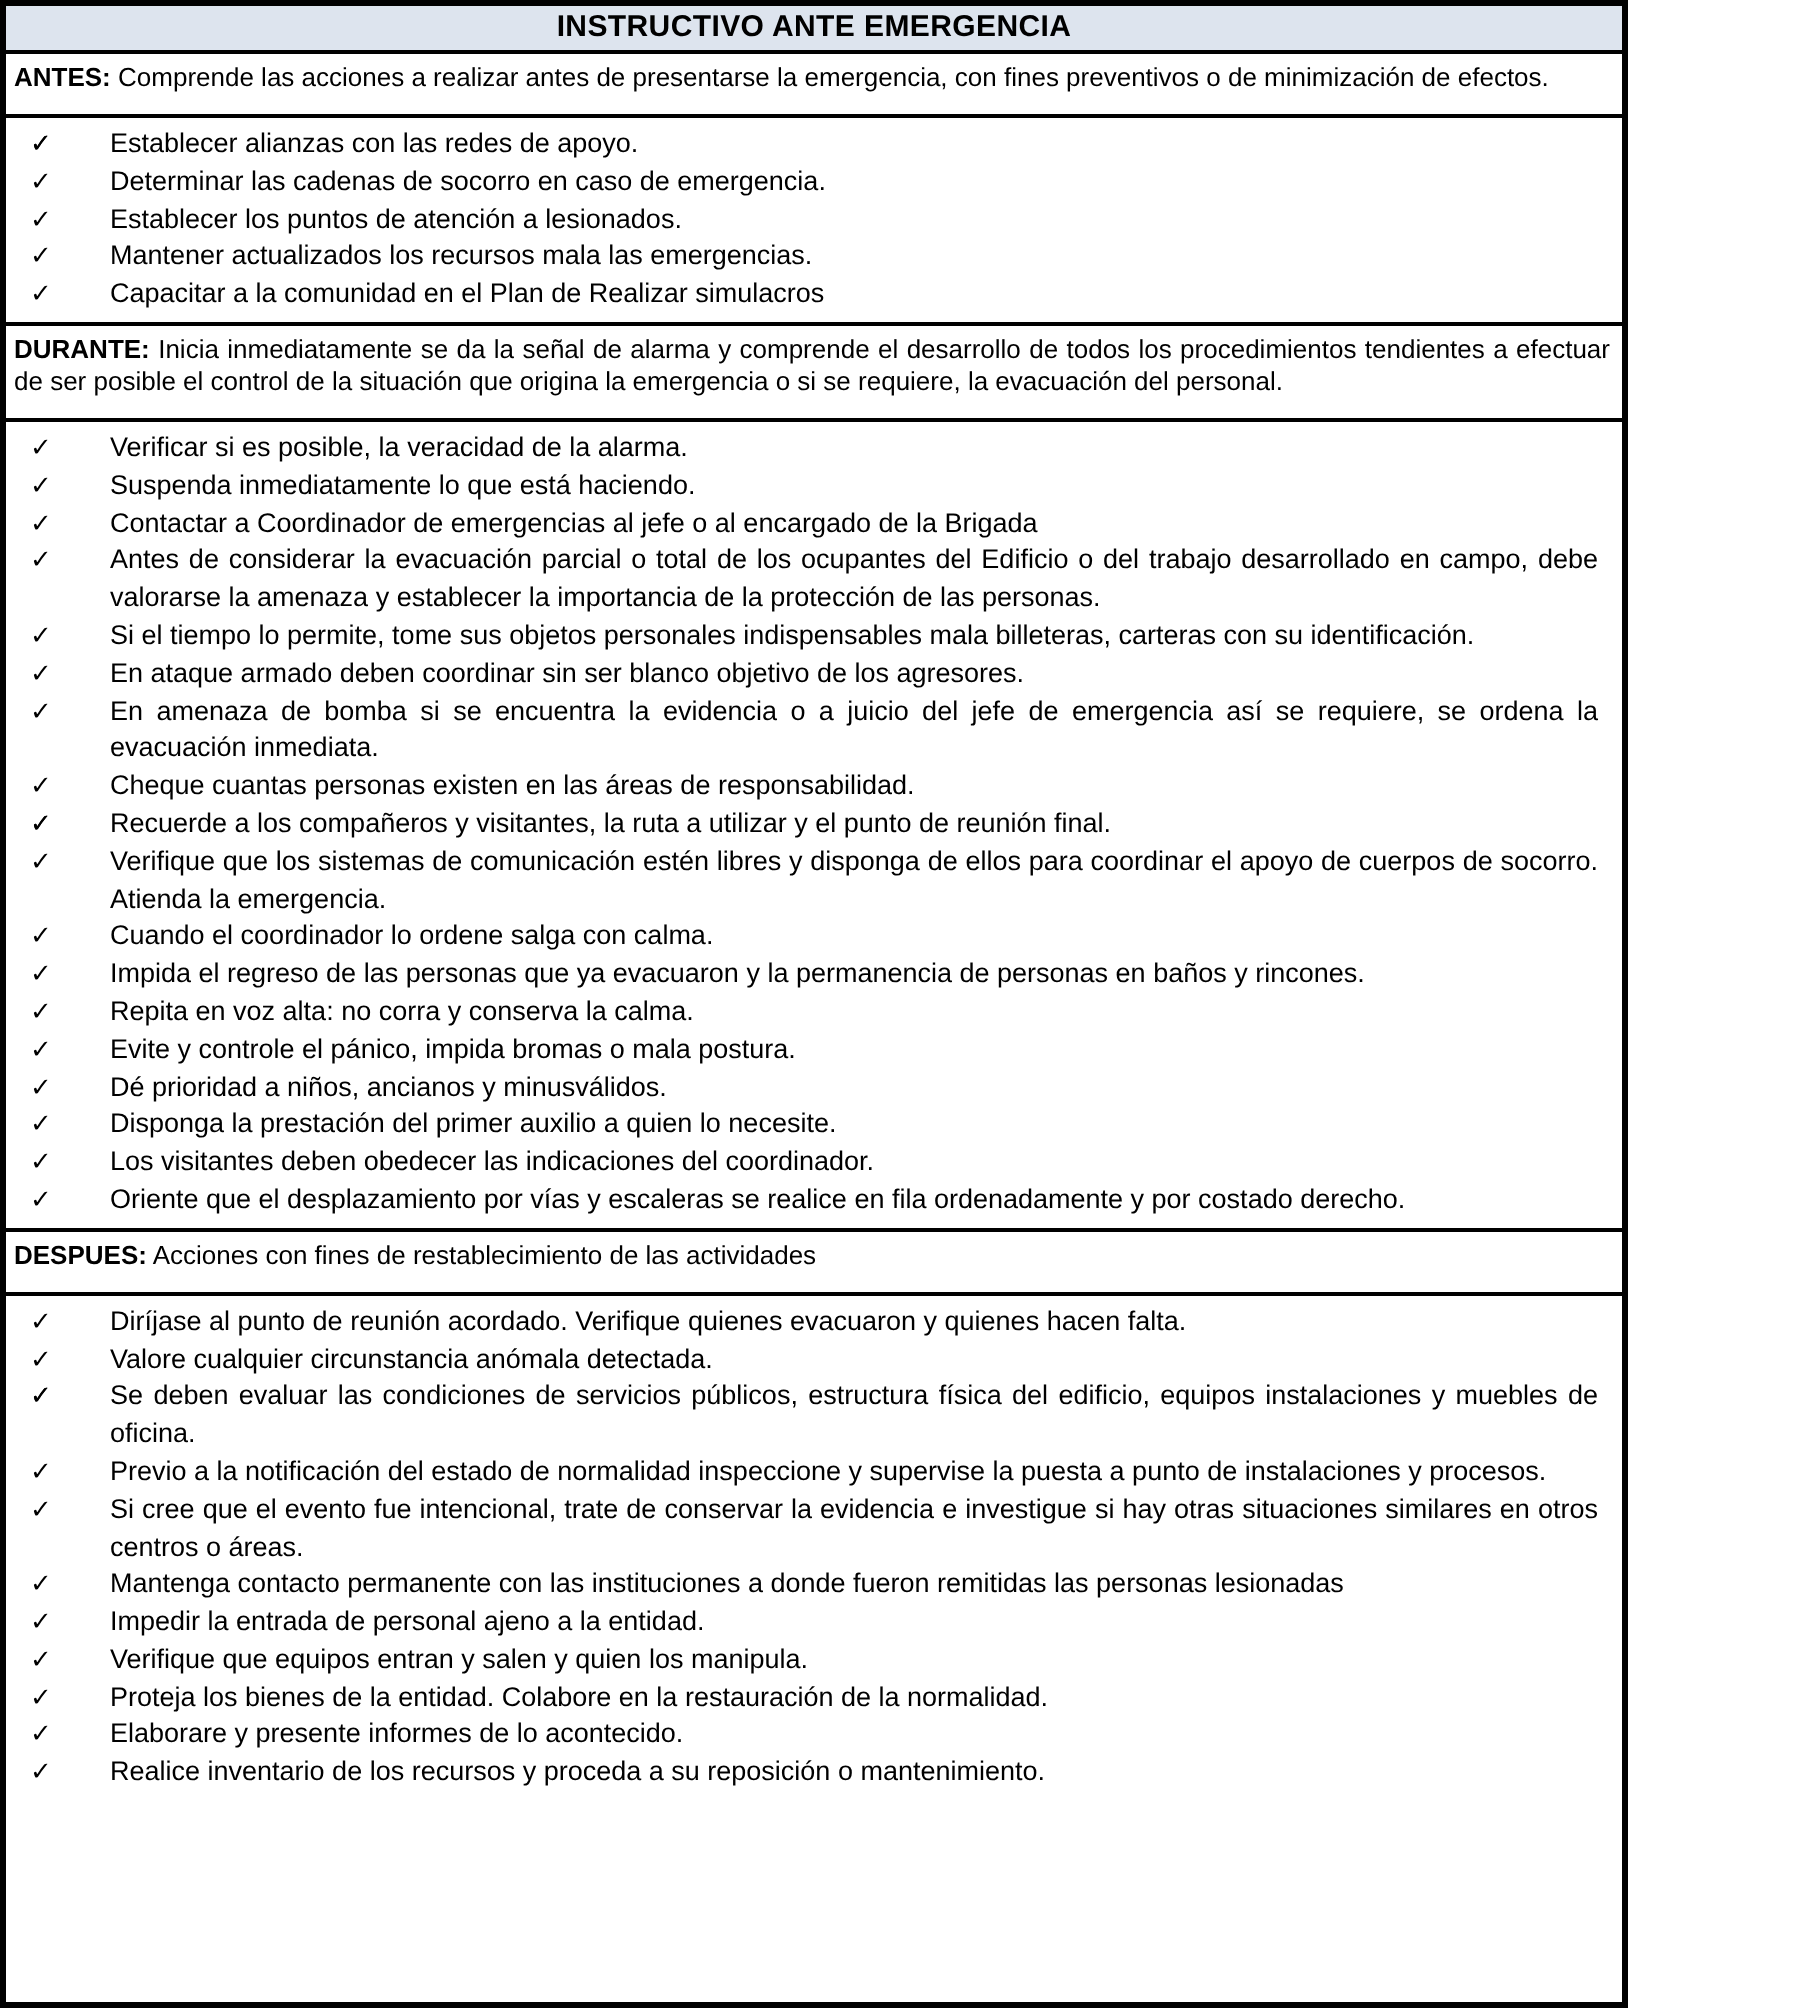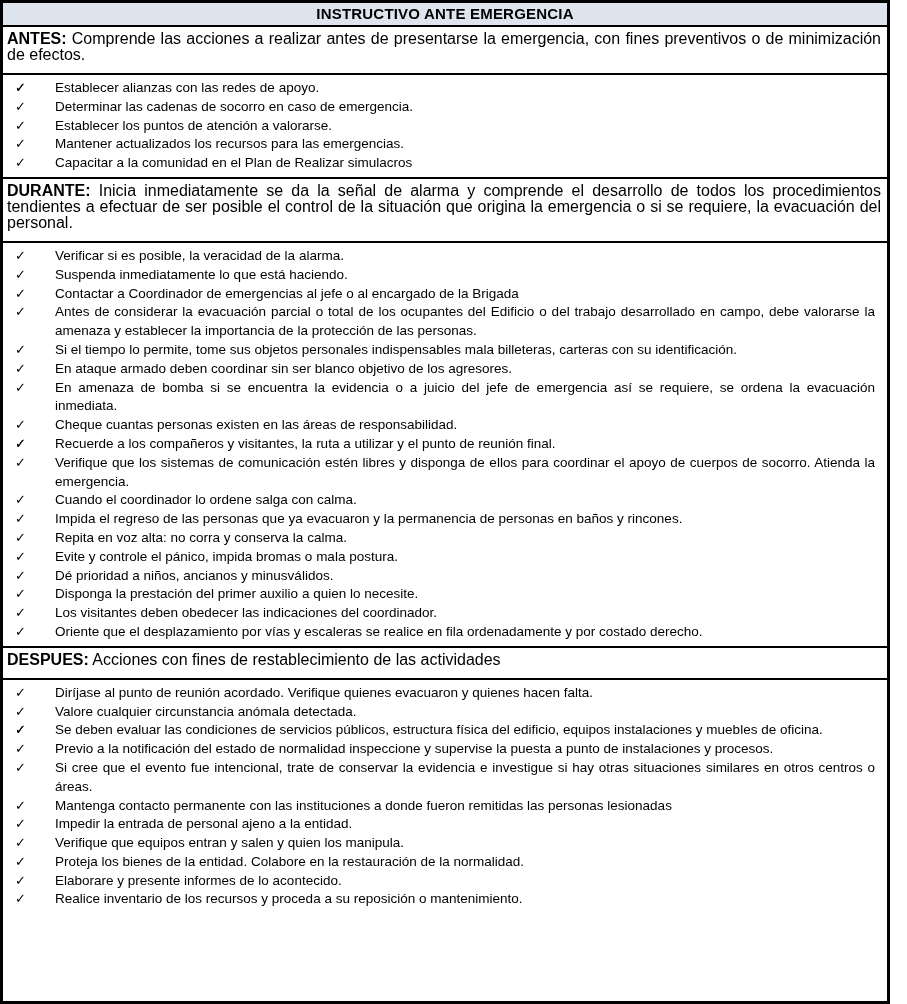--- a/index.html
+++ b/index.html
@@ -1,21 +1,21 @@
 <!DOCTYPE html>
 <html><head>
 <meta charset="utf-8">
 <style>
   html, body {
     margin: 0;
     padding: 0;
     background: #ffffff;
   }
   .sheet {
-    width: 890px;
+    width: 814px;
     height: 1004px;
     box-sizing: border-box;
     border: 3px solid #000000;
     overflow: hidden;
     font-family: "Liberation Sans", sans-serif;
     color: #000000;
     background: #ffffff;
   }
   .row {
     border-top: 2px solid #000000;
@@ -27,21 +27,21 @@
   .title-row {
     background: #dde4ee;
     text-align: center;
     font-weight: bold;
     font-size: 15px;
     line-height: 17px;
     padding: 2px 0 3px 0;
     letter-spacing: 0.2px;
   }
   .intro-row {
-    font-size: 16px;
+    font-size: 13px;
     line-height: 16px;
     padding: 4px 6px 10px 4px;
     text-align: justify;
   }
   .intro-row .section-label {
     font-weight: bold;
   }
   .checklist {
     padding: 4px 0 4px 0;
   }
@@ -83,26 +83,26 @@
         <span>Establecer alianzas con las redes de apoyo.</span>
       </div>
 
       <div class="check-item">
         <span class="check-icon">✓</span>
         <span>Determinar las cadenas de socorro en caso de emergencia.</span>
       </div>
 
       <div class="check-item">
         <span class="check-icon">✓</span>
-        <span>Establecer los puntos de atención a valorarse.</span>
-      </div>
-
-      <div class="check-item">
-        <span class="check-icon">✓</span>
-        <span>Mantener actualizados los recursos para las emergencias.</span>
+        <span>Establecer los puntos de atención a lesionados.</span>
+      </div>
+
+      <div class="check-item">
+        <span class="check-icon">✓</span>
+        <span>Mantener actualizados los recursos mala las emergencias.</span>
       </div>
 
       <div class="check-item">
         <span class="check-icon">✓</span>
         <span>Capacitar a la comunidad en el Plan de Realizar simulacros</span>
       </div>
     </div>
 
   <div class="row intro-row">
     <span class="section-label">DURANTE:</span>

